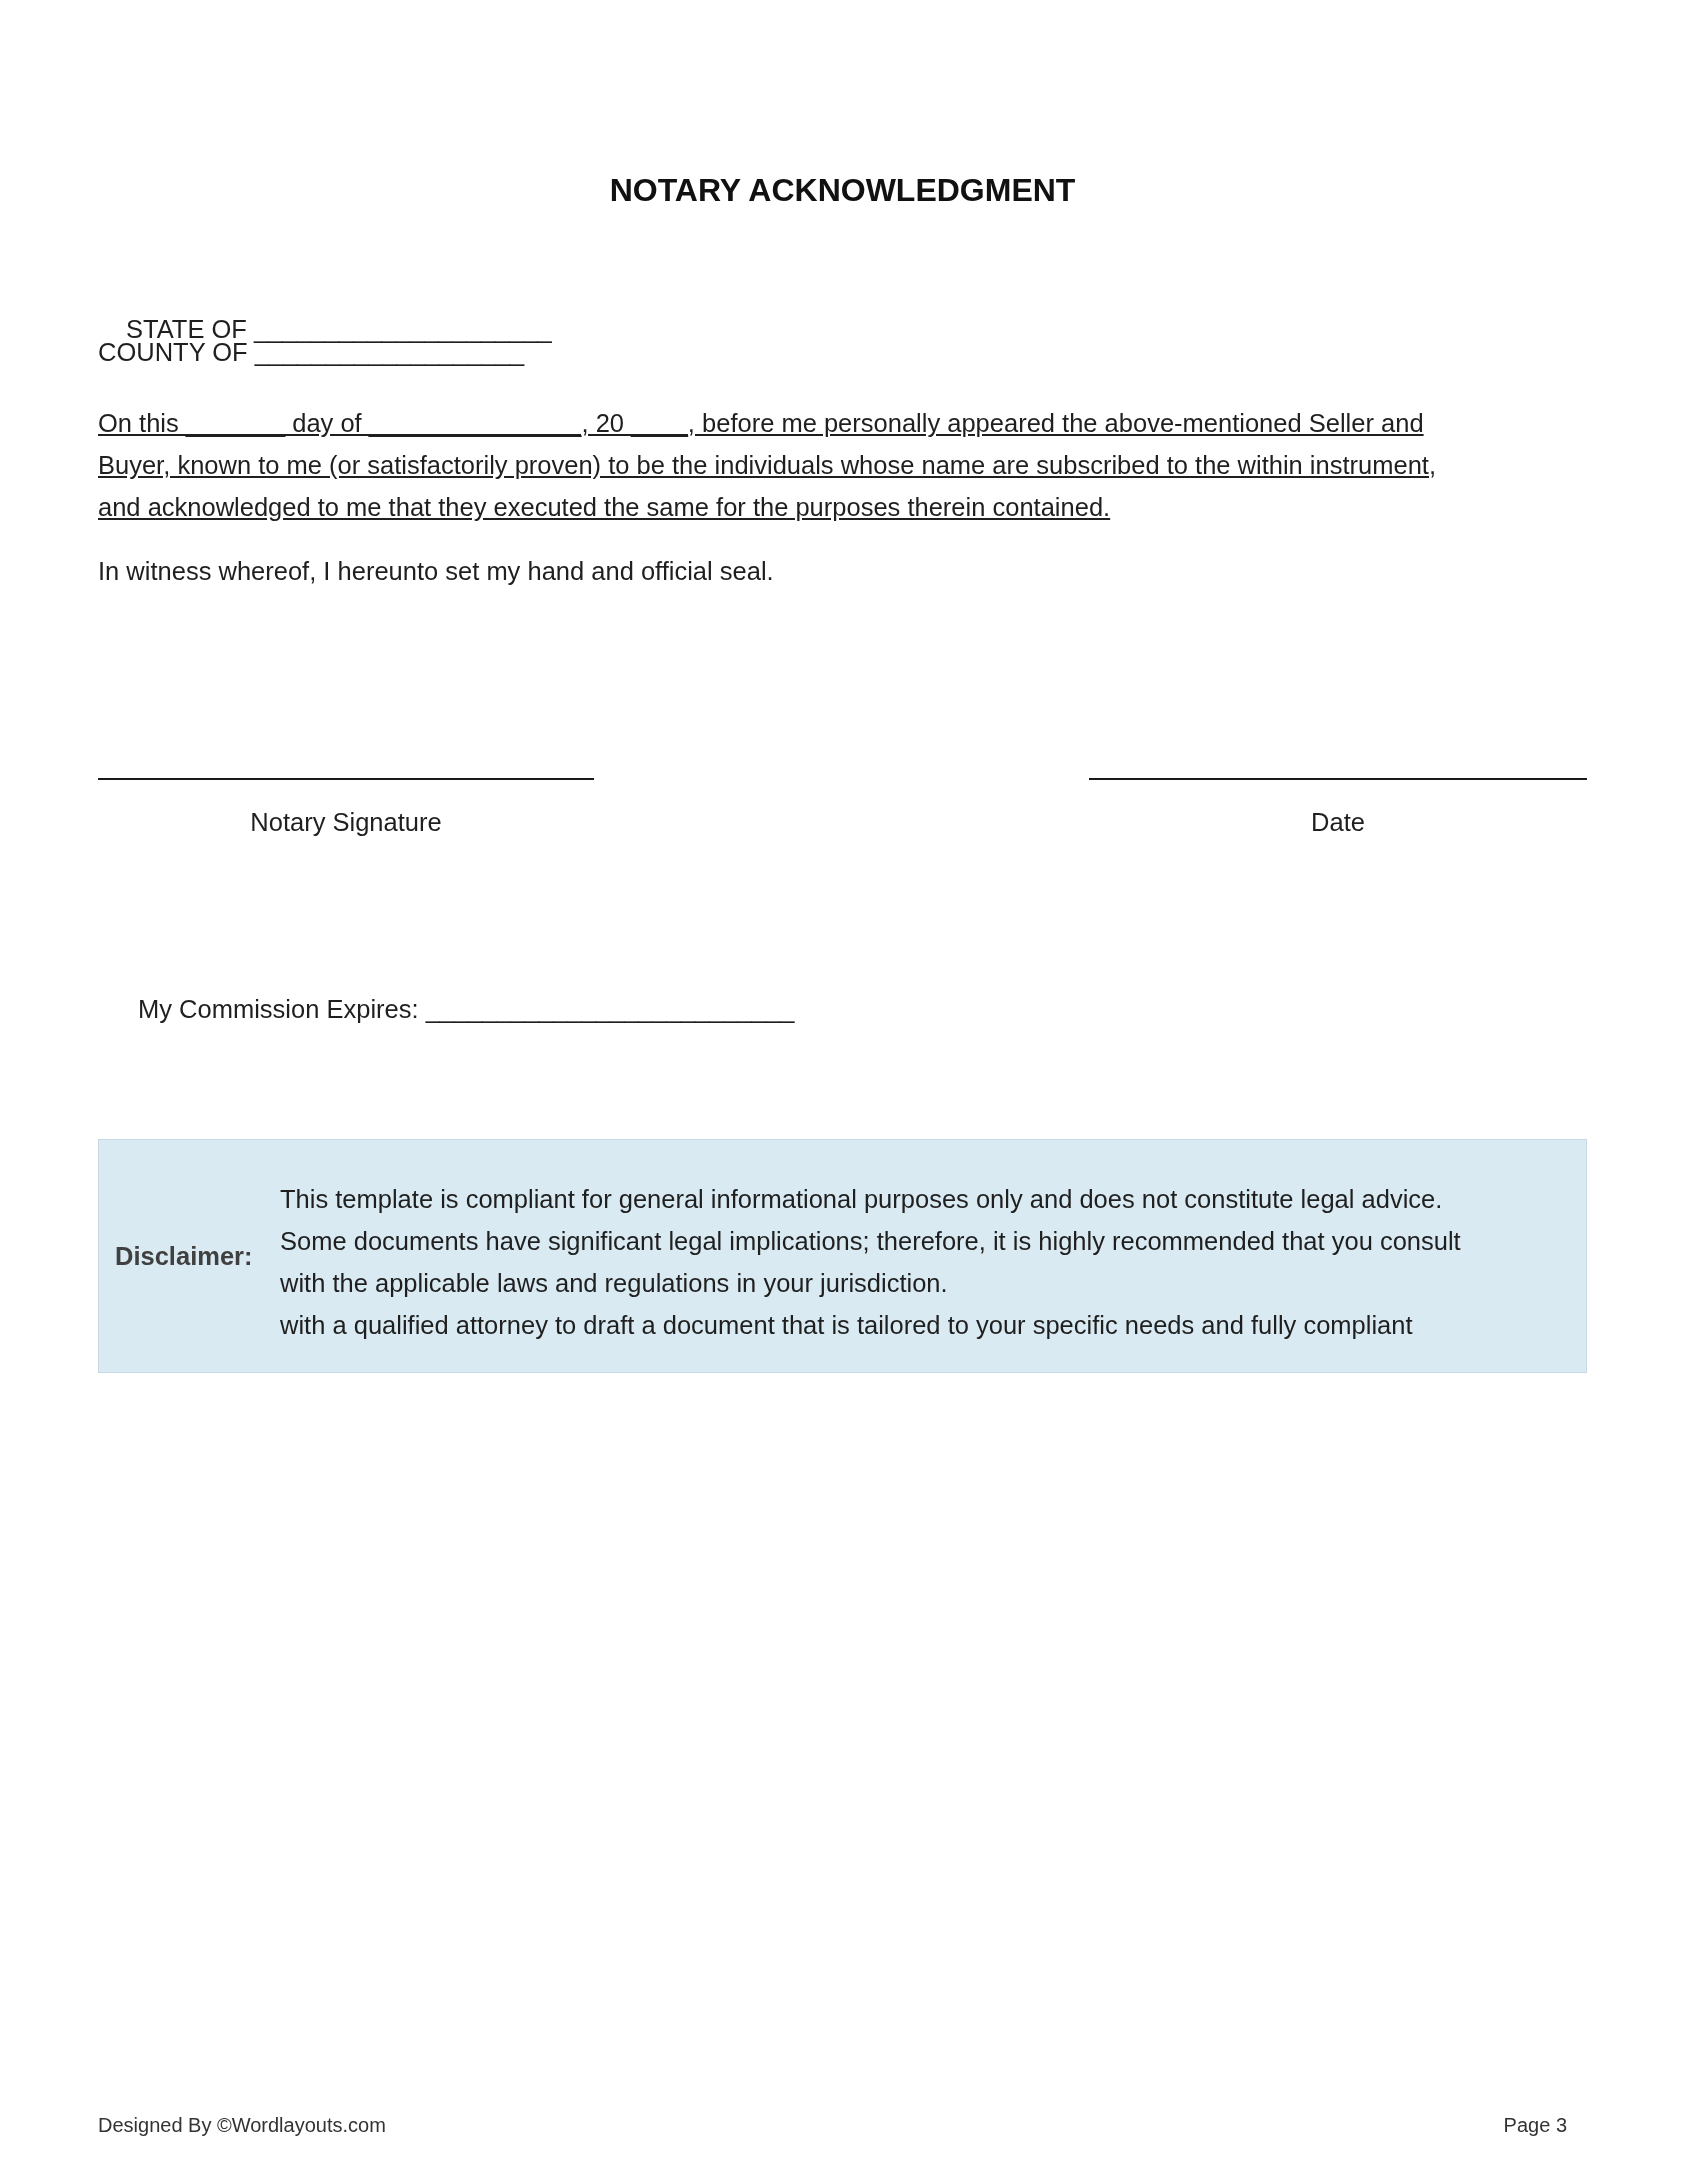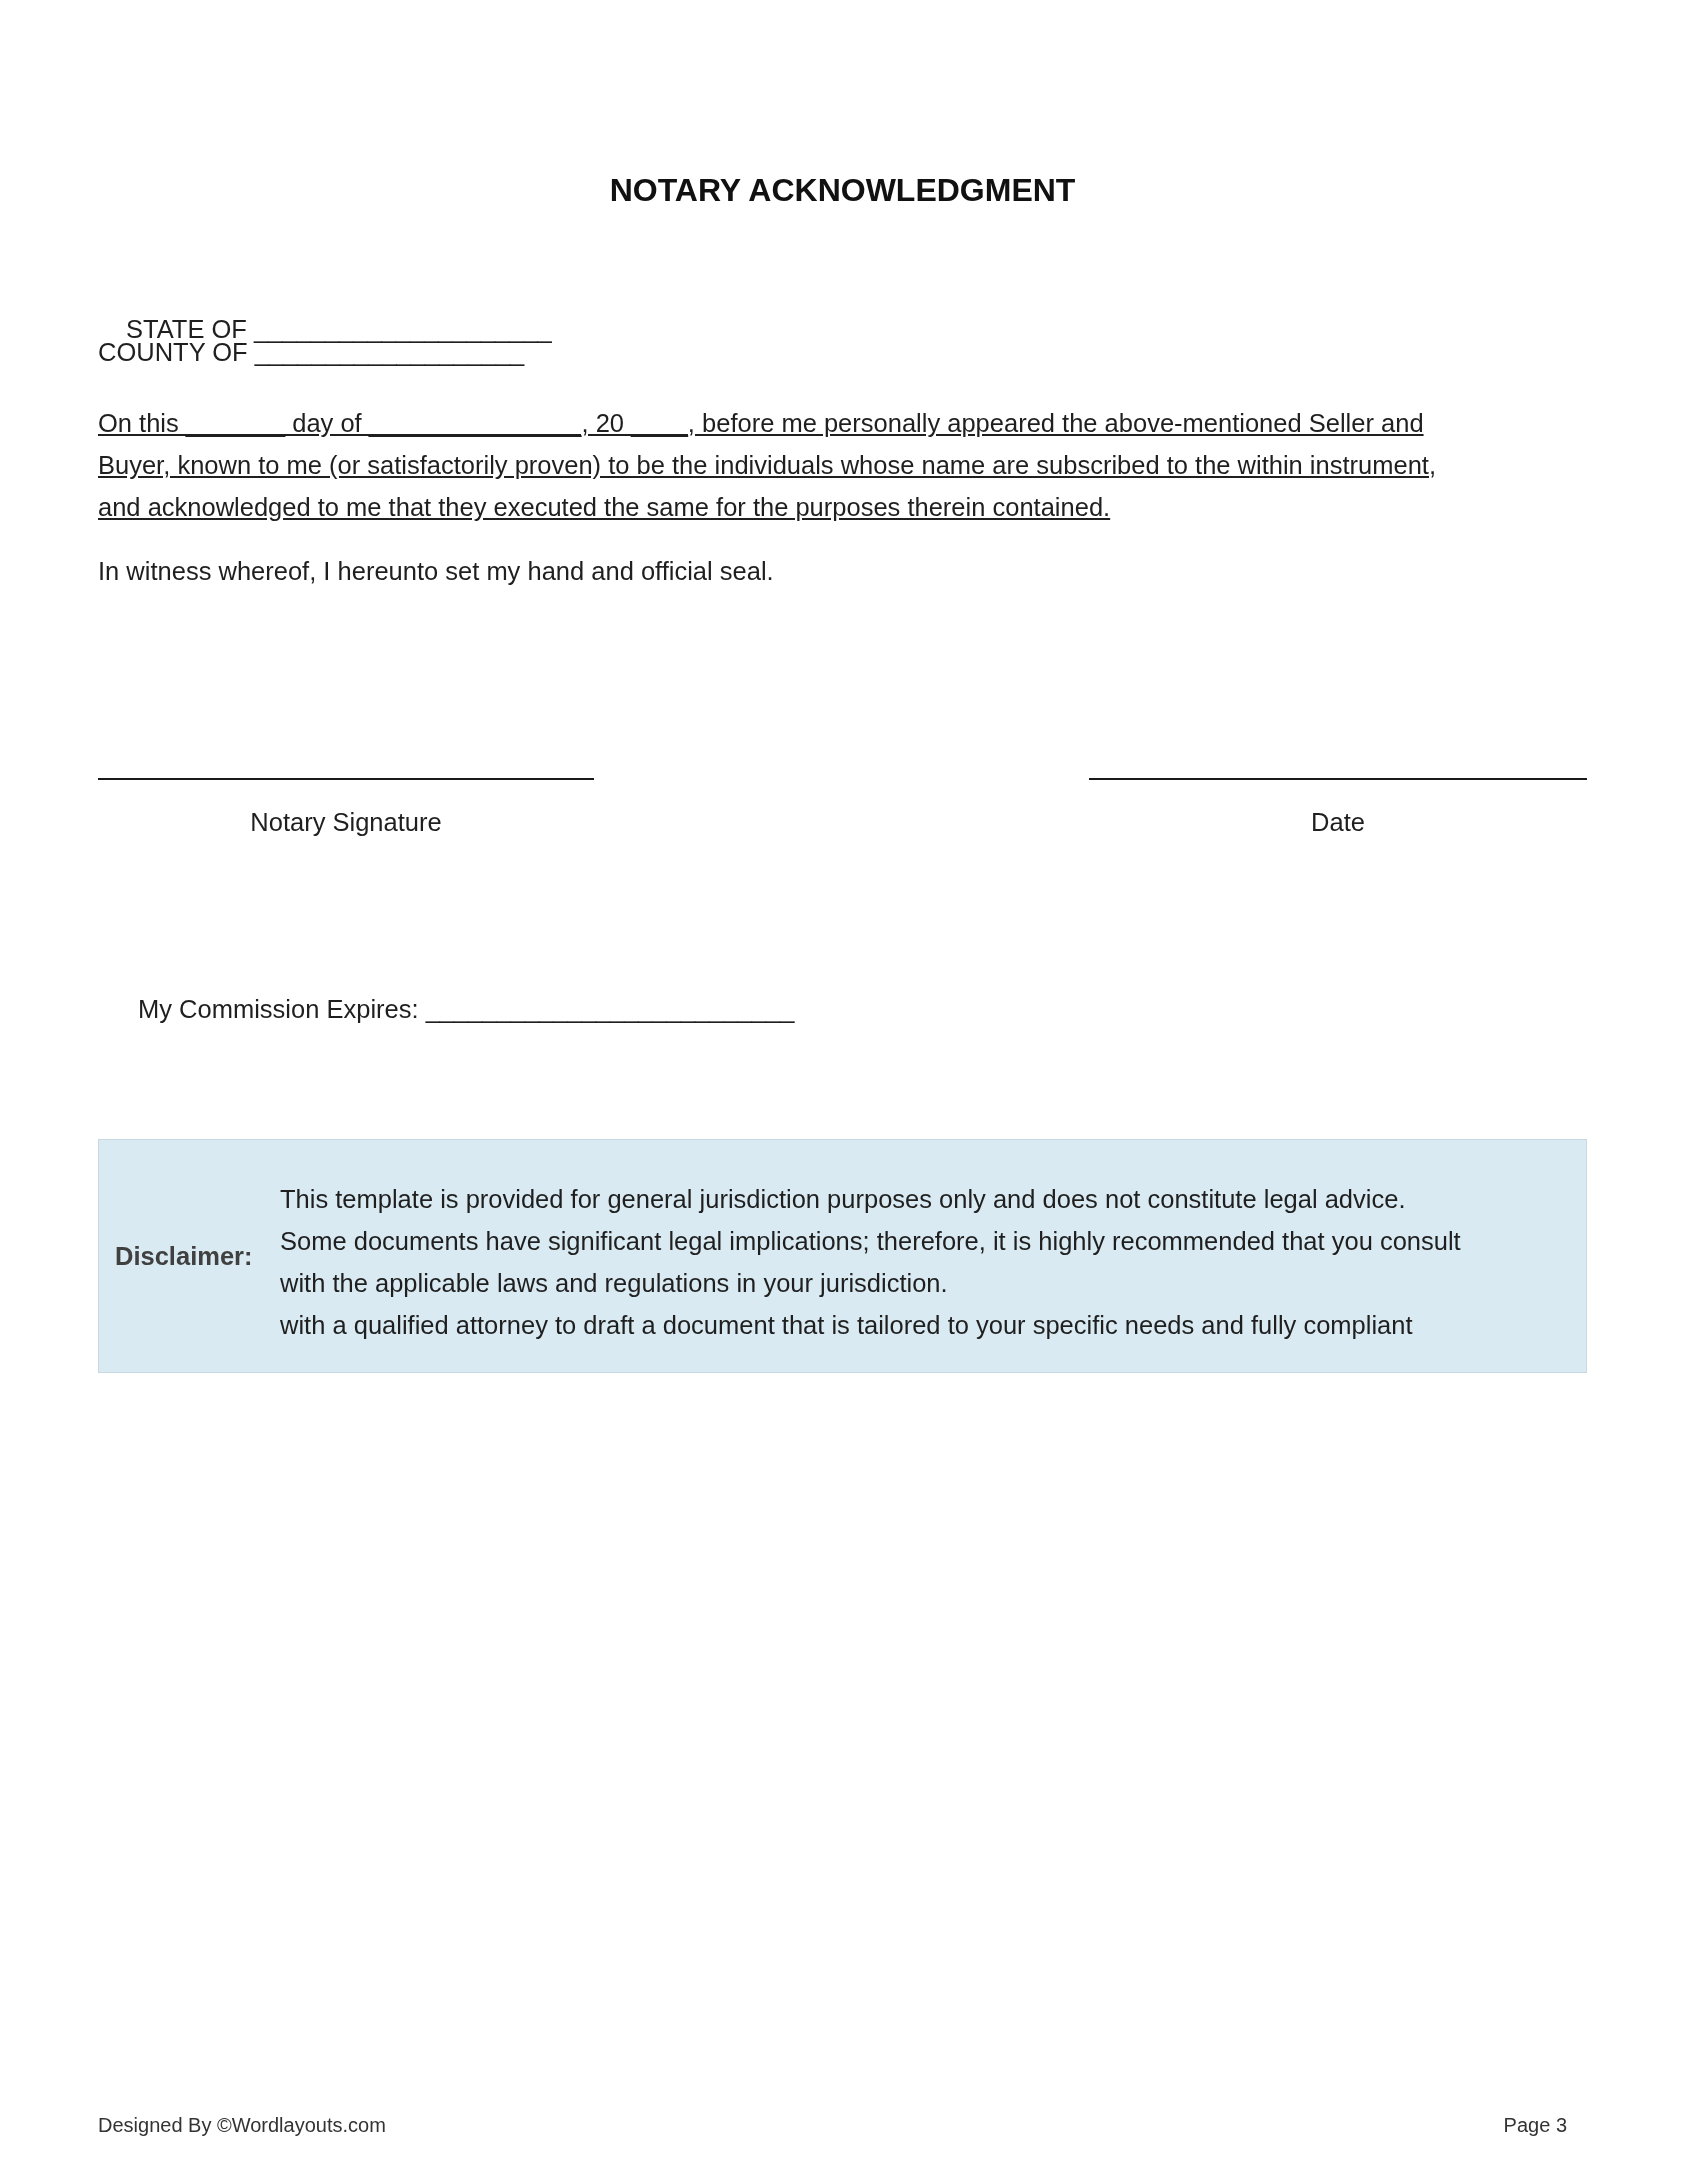--- a/index.html
+++ b/index.html
@@ -130,21 +130,21 @@
 
   <div class="sig-label left">Notary Signature</div>
 
   <div class="sig-label right">Date</div>
 
   <div class="body-text commission-line">My Commission Expires: __________________________</div>
 
   <div class="disclaimer-box" style="background: rgb(217, 234, 242); border-color: rgb(201, 217, 227);">
     <div class="disclaimer-label">Disclaimer:</div>
     <div class="disclaimer-body">
-      <div>This template is provided for general jurisdiction purposes only and does not constitute legal advice.</div>
+      <div>This template is compliant for general informational purposes only and does not constitute legal advice.</div>
       <div>Some documents have significant legal implications; therefore, it is highly recommended that you consult</div>
       <div>with the applicable laws and regulations in your jurisdiction.</div>
       <div>with a qualified attorney to draft a document that is tailored to your specific needs and fully compliant</div>
     </div>
   </div>
 
   <div class="footer">
     <span>Designed By ©Wordlayouts.com</span>
     <span>Page 3</span>
   </div>

